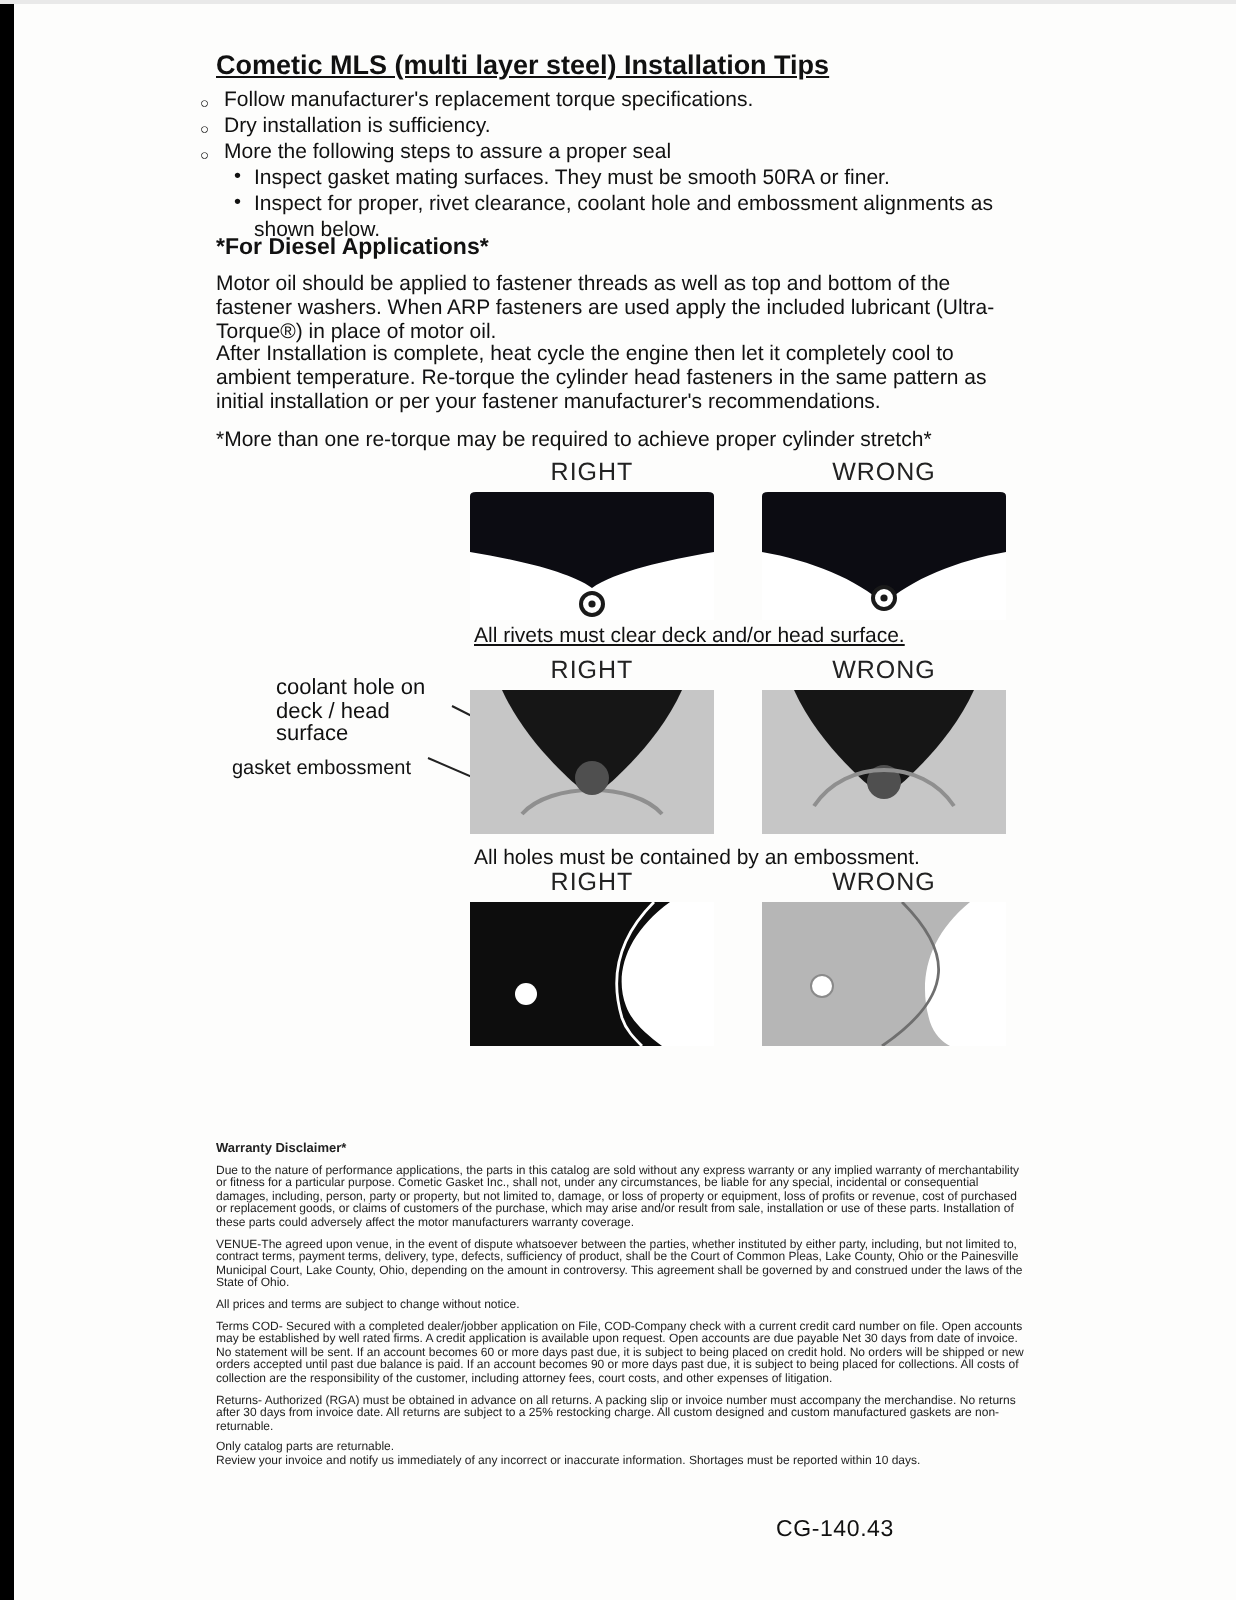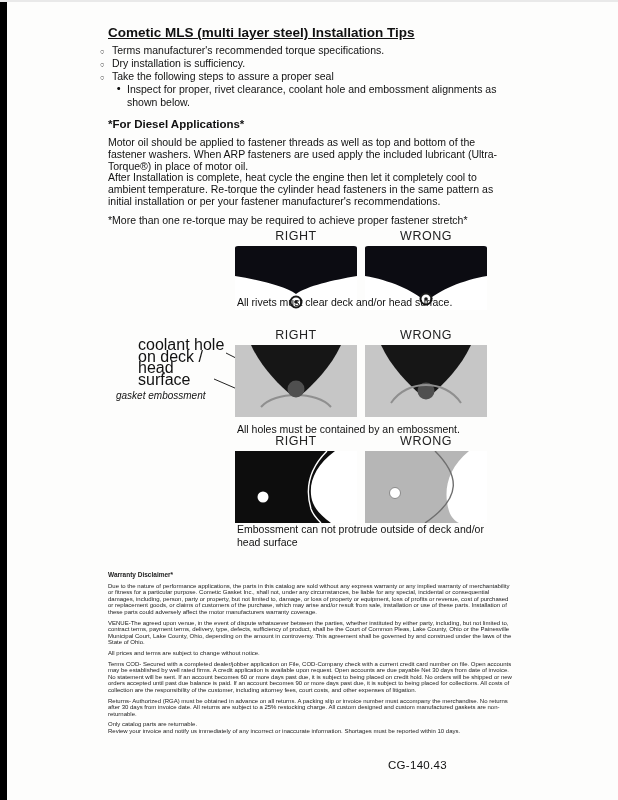--- a/index.html
+++ b/index.html
@@ -23,30 +23,30 @@
   .tip .bullet { position:absolute; left:0; top:2px; font-size:7.5px; line-height:11px; }
   .subtip { padding-left:27px; }
   .subtip .bullet { left:17px; font-size:10px; top:0; }
 
   .diesel-heading { position:absolute; left:108px; top:118px; font-size:11.5px; font-weight:bold; }
   .para { position:absolute; left:108px; width:404px; font-size:10.5px; line-height:12px; }
   .para-1 { top:136px; }
   .para-2 { top:171px; }
   .note { position:absolute; left:108px; top:214px; font-size:10.5px; }
 
-  .diag-row { position:absolute; left:235px; width:258px; display:flex; gap:8px; }
+  .diag-row { position:absolute; left:235px; width:258px; display:flex; gap:24px; }
   .diag-col { width:122px; }
   .diag-label { text-align:center; font-size:12.5px; letter-spacing:0.5px; color:#222; margin-bottom:3px; }
   .diag-col svg { display:block; }
   .row1 { top:229px; } .row2 { top:328px; } .row3 { top:434px; }
   .diag-caption { position:absolute; left:237px; font-size:10.5px; line-height:12.5px; }
-  .cap1 { top:296px; } .cap2 { top:423px; } .cap3 { top:523px; width:268px; }
+  .cap1 { top:312px;text-decoration:underline; } .cap2 { top:423px; } .cap3 { top:523px; width:268px; }
 
-  .ann1 { position:absolute; left:138px; top:339px; width:88px; font-size:16px; line-height:11.5px; }
-  .ann2 { position:absolute; left:116px; top:390px; width:100px; font-size:10px; line-height:11.5px;font-style:italic; }
+  .ann1 { position:absolute; left:138px; top:339px; width:88px; font-size:11px; line-height:11.5px; }
+  .ann2 { position:absolute; left:116px; top:379px; width:100px; font-size:10px; line-height:11.5px; }
   .ann-lines { position:absolute; left:196px; top:344px; }
 
   .legal { position:absolute; left:108px; top:572px; width:407px; font-size:6px; line-height:6.6px; color:#222; }
   .legal-heading { font-size:6.5px; font-weight:bold; margin-bottom:4px; }
   .legal p { margin-bottom:4px; }
   .legal p.tight { margin-bottom:0; }
 
   .footer-code { position:absolute; left:388px; top:759px; font-size:11.5px; letter-spacing:0.3px; }
 </style>
 </head>
@@ -54,43 +54,44 @@
 
 <div class="page">
   <div class="left-strip"></div>
   <div class="top-edge"></div>
 
   <div class="title">Cometic MLS (multi layer steel) Installation Tips</div>
 
   <ul class="tips">
     <li class="tip">
       <span class="bullet">○</span>
-      <span>Terms manufacturer's recommended torque specifications.</span>
+      <span>Follow manufacturer's replacement torque specifications.</span>
     </li>
     <li class="tip">
       <span class="bullet">○</span>
       <span>Dry installation is sufficiency.</span>
     </li>
     <li class="tip">
       <span class="bullet">○</span>
-      <span>Take the following steps to assure a proper seal</span>
+      <span>More the following steps to assure a proper seal</span>
     </li>
     <li class="tip subtip">
       <span class="bullet">•</span>
+      <span>Inspect gasket mating surfaces.  They must be smooth 50RA or finer.</span>
     </li>
     <li class="tip subtip">
       <span class="bullet">•</span>
       <span>Inspect for proper, rivet clearance, coolant hole and embossment alignments as shown below.</span>
     </li>
   </ul>
 
   <div class="diesel-heading">*For Diesel Applications*</div>
   <div class="para para-2">After Installation is complete, heat cycle the engine then let it completely cool to ambient temperature. Re-torque the cylinder head fasteners in the same pattern as initial installation or per your fastener manufacturer's recommendations.</div>
   <div class="para para-1">Motor oil should be applied to fastener threads as well as top and bottom of the fastener washers. When ARP fasteners are used apply the included lubricant (Ultra-Torque®) in place of motor oil.</div>
-  <div class="note">*More than one re-torque may be required to achieve proper fastener stretch*</div>
+  <div class="note">*More than one re-torque may be required to achieve proper cylinder stretch*</div>
 
   <div class="diag-row row1">
     <div class="diag-col">
       <div class="diag-label">RIGHT</div>
       <svg width="122" height="64" viewBox="0 0 122 64">
         <rect width="122" height="64" fill="#ffffff"></rect>
         <path d="M0,2 Q0,0 3,0 H119 Q122,0 122,2 V30 C98,34 72,40 61,48 C50,40 24,34 0,30 Z" fill="#0c0c12"></path>
         <circle cx="61" cy="56" r="5.5" fill="#ffffff" stroke="#1a1a1a" stroke-width="2"></circle>
         <circle cx="61" cy="56" r="1.8" fill="#1a1a1a"></circle>
       </svg>
@@ -149,21 +150,20 @@
     <div class="diag-col">
       <div class="diag-label">WRONG</div>
       <svg width="122" height="72" viewBox="0 0 122 72">
         <rect width="122" height="72" fill="#ffffff"></rect>
         <path d="M0,0 H104 C82,18 78,40 84,60 C86,66 90,70 94,72 H0 Z" fill="#b6b6b6"></path>
         <path d="M70,0 C94,24 98,46 60,72" fill="none" stroke="#6f6f6f" stroke-width="1.4"></path>
         <circle cx="30" cy="42" r="5.5" fill="#ffffff" stroke="#8a8a8a" stroke-width="1"></circle>
       </svg>
     </div>
   </div>
-  <div class="diag-caption cap3">Embossment can not protrude outside of deck and/or head surface</div>
 
   <div class="legal">
     <div class="legal-heading">Warranty Disclaimer*</div>
     <p>Due to the nature of performance applications, the parts in this catalog are sold without any express warranty or any implied warranty of merchantability or fitness for a particular purpose.  Cometic Gasket Inc., shall not, under any circumstances, be liable for any special, incidental or consequential damages, including, person, party or property, but not limited to, damage, or loss of property or equipment, loss of profits or revenue, cost of purchased or replacement goods, or claims of customers of the purchase, which may arise and/or result from sale, installation or use of these parts.  Installation of these parts could adversely affect the motor manufacturers warranty coverage.</p>
     <p>VENUE-The agreed upon venue, in the event of dispute whatsoever between the parties, whether instituted by either party, including, but not limited to, contract terms, payment terms, delivery, type, defects, sufficiency of product, shall be the Court of Common Pleas, Lake County, Ohio or the Painesville Municipal Court, Lake County, Ohio, depending on the amount in controversy.  This agreement shall be governed by and construed under the laws of the State of Ohio.</p>
     <p>All prices and terms are subject to change without notice.</p>
     <p>Terms COD- Secured with a completed dealer/jobber application on File, COD-Company check with a current credit card number on file.  Open accounts may be established by well rated firms.  A credit application is available upon request.  Open accounts are due payable Net 30 days from date of invoice.  No statement will be sent.  If an account becomes 60 or more days past due, it is subject to being placed on credit hold.  No orders will be shipped or new orders accepted until past due balance is paid.  If an account becomes 90 or more days past due, it is subject to being placed for collections.  All costs of collection are the responsibility of the customer, including attorney fees, court costs, and other expenses of litigation.</p>
     <p>Returns- Authorized (RGA) must be obtained in advance on all returns.  A packing slip or invoice number must accompany the merchandise.  No returns after 30 days from invoice date.  All returns are subject to a 25% restocking charge.  All custom designed and custom manufactured gaskets are non-returnable.</p>
     <p class="tight">Only catalog parts are returnable.</p>
     <p>Review your invoice and notify us immediately of any incorrect or inaccurate information.  Shortages must be reported within 10 days.</p>

